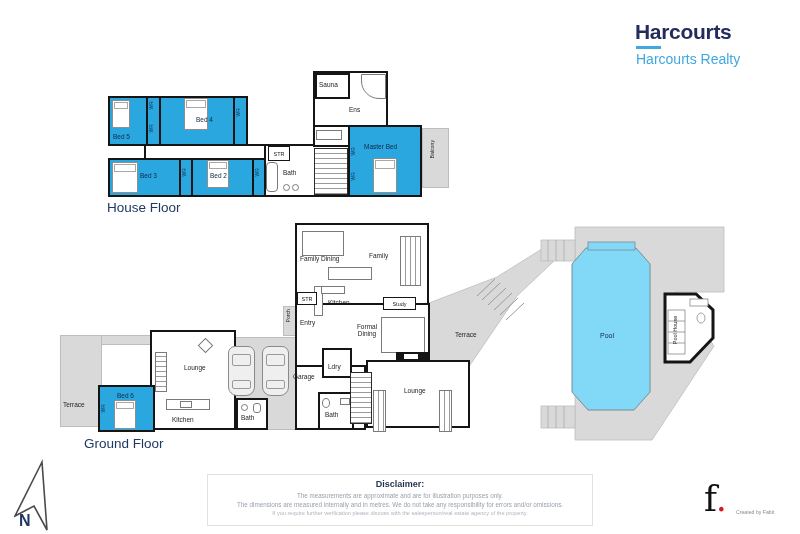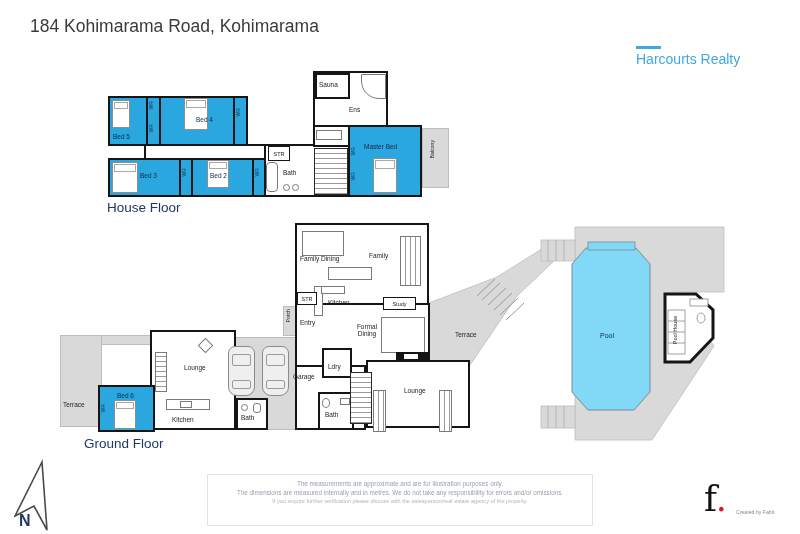--- a/index.html
+++ b/index.html
@@ -52,21 +52,21 @@
   #credit .f{font-family:"DejaVu Serif",serif;font-size:35px;color:#111;line-height:1;}
   #credit .dot{font-family:"DejaVu Serif",serif;font-size:35px;color:#D71920;line-height:1;}
   #credit .txt{position:absolute;left:32px;top:27px;font-size:5.2px;color:#8A8A8A;white-space:nowrap;}
   svg text{font-family:"Liberation Sans",sans-serif;}
 </style>
 </head>
 <body>
 
 <div id="canvas">
 
-  <div id="title">184 Kohimarama Road, Kohimarama</div>
+  <div id="brandname">Harcourts</div>
   <div id="brandline"></div>
   <div id="brandsub">Harcourts Realty</div>
 
   <div class="gray" style="left:422px;top:128px;width:27px;height:60px;"></div>
   <div class="lbl v small" style="left:430px;top:140px;">Balcony</div>
 
   <div class="room" style="left:108px;top:96px;width:40px;height:50px;"></div>
   <div class="room" style="left:146px;top:96px;width:15px;height:50px;"></div>
   <div class="room" style="left:159px;top:96px;width:76px;height:50px;"></div>
   <div class="room" style="left:233px;top:96px;width:15px;height:50px;"></div>
@@ -215,20 +215,21 @@
     <ellipse cx="701" cy="318" rx="4" ry="5" fill="#fff" stroke="#8A8A8A" stroke-width="0.8"></ellipse>
     <text transform="rotate(-90 677 330)" x="677" y="330" text-anchor="middle" font-size="5.5" fill="#1c1c1c">Pool House</text>
   </svg>
 
   <svg class="abs" style="left:14px;top:458px;" width="60" height="76" viewBox="0 0 60 76">
     <path d="M28,4 L1,58 L20,48 L33,72 Z" fill="#fff" stroke="#4A4A4A" stroke-width="1.6" stroke-linejoin="miter"></path>
     <text x="5" y="68" font-size="16" font-weight="bold" fill="#1F3864">N</text>
   </svg>
 
   <div id="disclaimer">
+    <div class="t">Disclaimer:</div>
     <div class="l">The measurements are approximate and are for illustration purposes only.</div>
     <div class="l">The dimensions are measured internally and in metres. We do not take any responsibility for errors and/or omissions.</div>
     <div class="l l3">If you require further verification please discuss with the salesperson/real estate agency of the property.</div>
   </div>
 
   <div id="credit">
     <span class="f">f</span><span class="dot">.</span>
     <span class="txt">Created by Fabit</span>
   </div>
 

